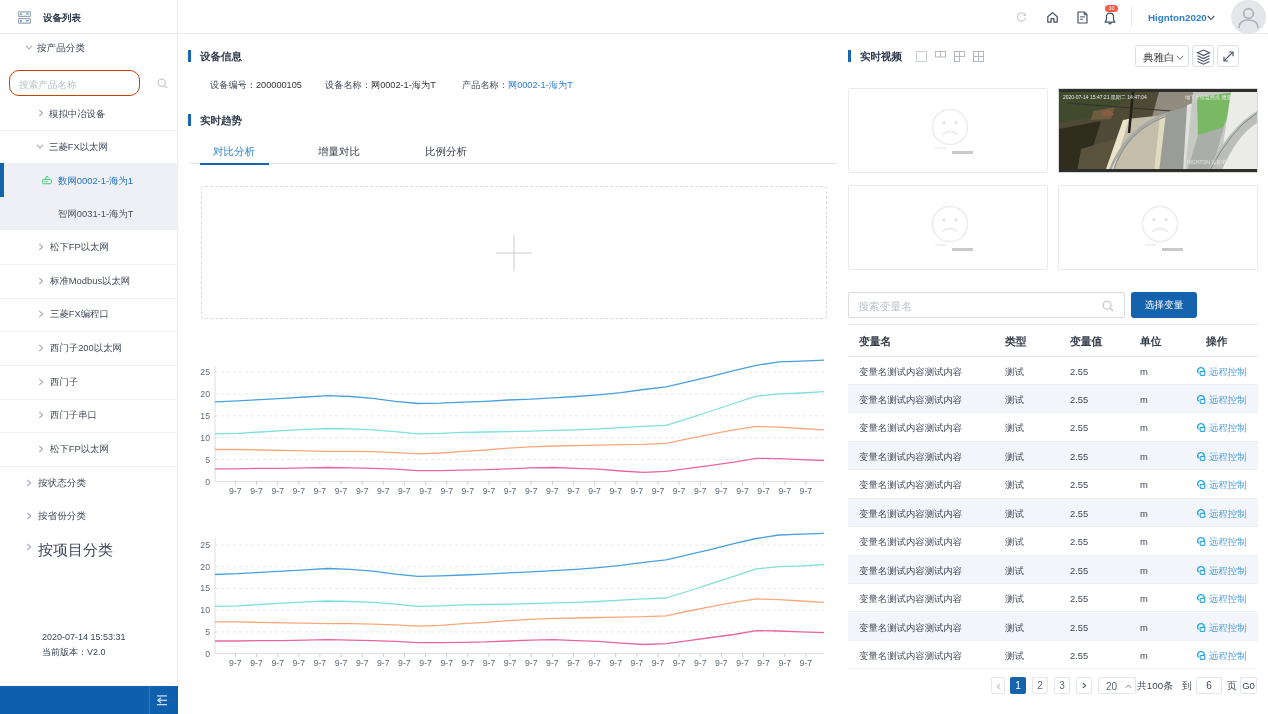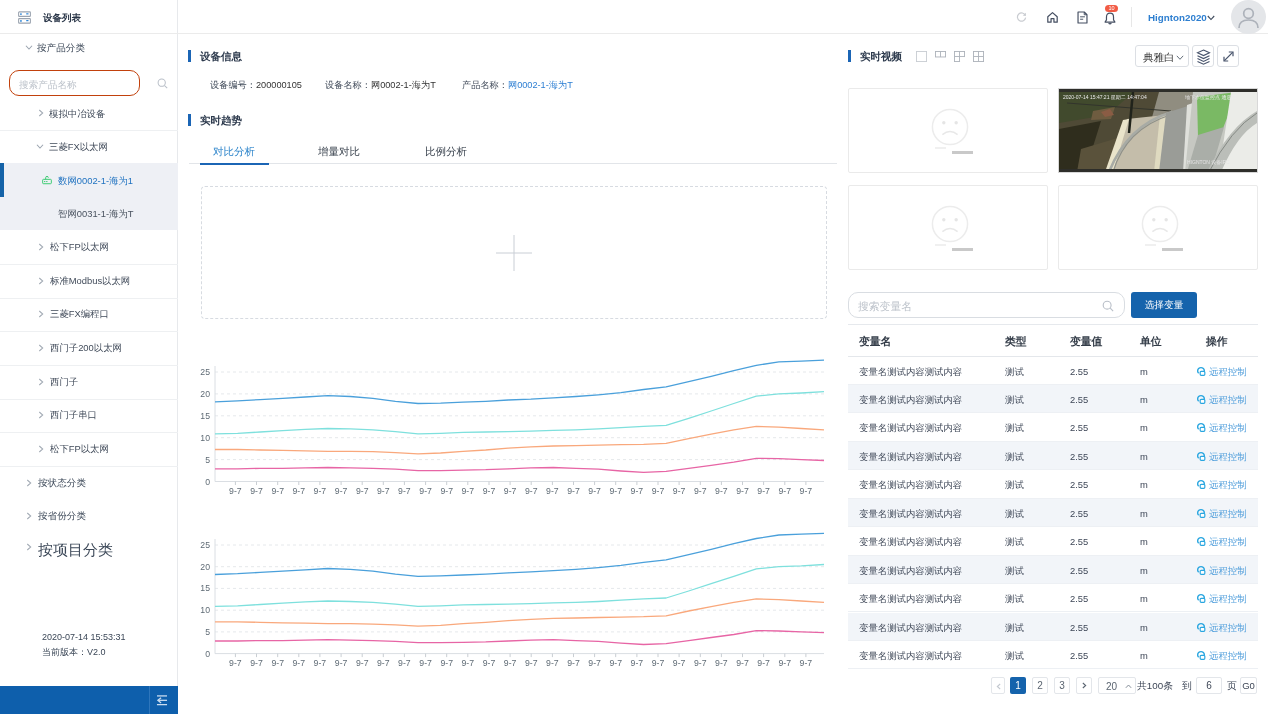--- a/index.html
+++ b/index.html
@@ -408,21 +408,21 @@
   <path d="M150,83 Q172,40 198,24" fill="none" stroke="#858984" stroke-width="1"></path>
   <line x1="74" y1="3" x2="70" y2="44" stroke="#20231B" stroke-width="2.5"></line>
   <rect x="0" y="0" width="198" height="3" fill="#2E2E2A"></rect>
   <rect x="0" y="80" width="198" height="3" fill="#2E2E2A"></rect>
   <text x="4" y="10" font-size="5" fill="#ECECEC" font-family="Liberation Sans,sans-serif">2020-07-14 15:47:21 星期二 14:47:04</text>
   <text x="126" y="10" font-size="5" fill="#ECECEC" font-family="Liberation Sans,sans-serif">地下水位监控点 通道01</text>
   <text x="128" y="75" font-size="5" fill="#E4E4E4" font-family="Liberation Sans,sans-serif">HIGNTON 设备IPC</text>
  </svg>
 </div>
 
-<div class="abs" style="left:848px;top:292px;width:277px;height:26px;border:1px solid #D9DDE2;border-radius:10px;">
+<div class="abs" style="left:848px;top:292px;width:277px;height:26px;border:1px solid #D9DDE2;border-radius:2px;">
   <div class="abs" style="left:9px;top:7px;font-size:10.8px;color:#BCC2CA;">搜索变量名</div>
   <svg class="abs" style="left:253px;top:7px" width="12" height="12" viewBox="0 0 14 14">
       <circle cx="6" cy="6" r="4.6" fill="none" stroke="#B9BFC8" stroke-width="1.3"></circle>
       <line x1="9.6" y1="9.6" x2="13" y2="13" stroke="#B9BFC8" stroke-width="1.3"></line>
     </svg>
 </div>
 <div class="abs" style="left:1131px;top:292px;width:66px;height:26px;background:#1563AC;border-radius:3px;color:#fff;font-size:9.7px;text-align:center;line-height:26px;">选择变量</div>
 
 <div class="abs" style="left:848px;top:324px;width:410px;border-top:1px solid #E6E9ED;"></div>
 <div class="abs" style="left:859px;top:335px;font-size:10.8px;font-weight:bold;color:#333C48;">变量名</div>

